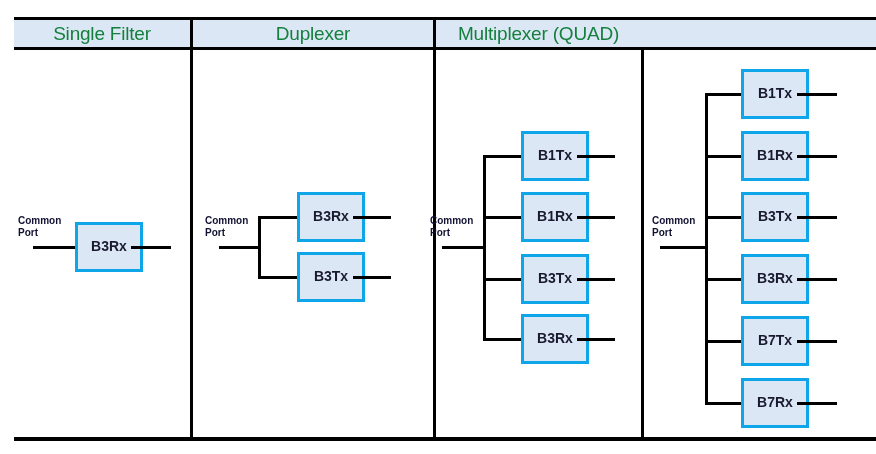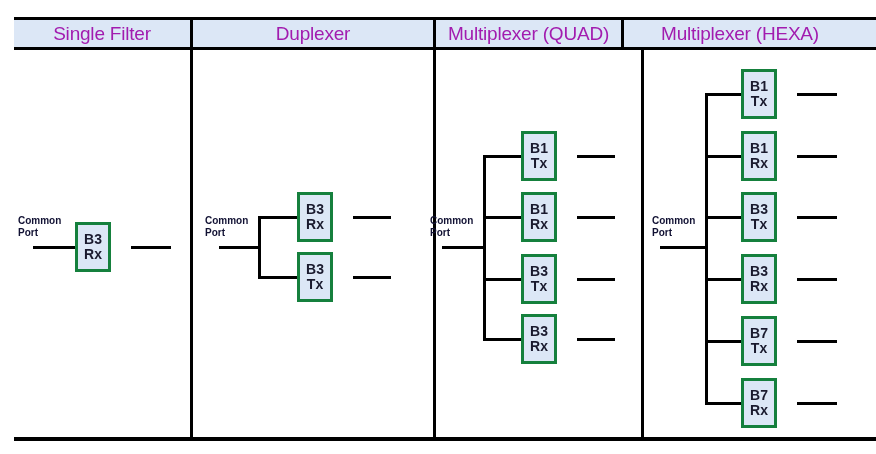--- a/index.html
+++ b/index.html
@@ -29,32 +29,32 @@
     background: #dce7f6;
     border-top: 3px solid #000000;
     border-bottom: 3px solid #000000;
     box-sizing: border-box;
   }
   .header-cell {
     display: flex;
     align-items: center;
     justify-content: center;
     box-sizing: border-box;
-    color: #a21caf;
+    color: #15803d;
     font-size: 19px;
     font-weight: 400;
     letter-spacing: -0.2px;
     white-space: nowrap;
   }
   .header-cell + .header-cell {
     border-left: 3px solid #000000;
   }
   .hc-1 { width: 176px; }
   .hc-2 { width: 243px; align-items: center; }
-  .hc-3 { width: 188px; }
+  .hc-3 { width: 208px; }
   .hc-4 { width: 235px; }
 
   
   .col-divider {
     position: absolute;
     width: 3px;
     background: #000000;
     top: 50px;
     height: 390px;
   }
@@ -65,27 +65,27 @@
     left: 14px;
     top: 437px;
     width: 862px;
     height: 4px;
     background: #000000;
   }
 
   
   .filter-box {
     position: absolute;
-    width: 36px;
+    width: 68px;
     height: 50px;
     background: #dce7f6;
-    border: 3px solid #15803d;
+    border: 3px solid #0ea5e9;
     box-sizing: border-box;
     display: flex;
-    flex-direction: column;
+    flex-direction: row;
     align-items: center;
     justify-content: center;
     line-height: 1.08;
   }
   .filter-box .bl {
     font-size: 14px;
     font-weight: bold;
     color: #1a1a2e;
   }
   .hline {
@@ -125,23 +125,20 @@
 
   <div class="header-row">
     <div class="header-cell hc-1">
       <span>Single Filter</span>
     </div>
     <div class="header-cell hc-2">
       <span>Duplexer</span>
     </div>
     <div class="header-cell hc-3">
       <span>Multiplexer (QUAD)</span>
-    </div>
-    <div class="header-cell hc-4">
-      <span>Multiplexer (HEXA)</span>
     </div>
   </div>
 
   <div class="col-divider" style="left:190px;"></div>
   <div class="col-divider" style="left:433px;"></div>
   <div class="col-divider" style="left:641px;"></div>
 
   <div class="bottom-rule"></div>
 
   <div>

